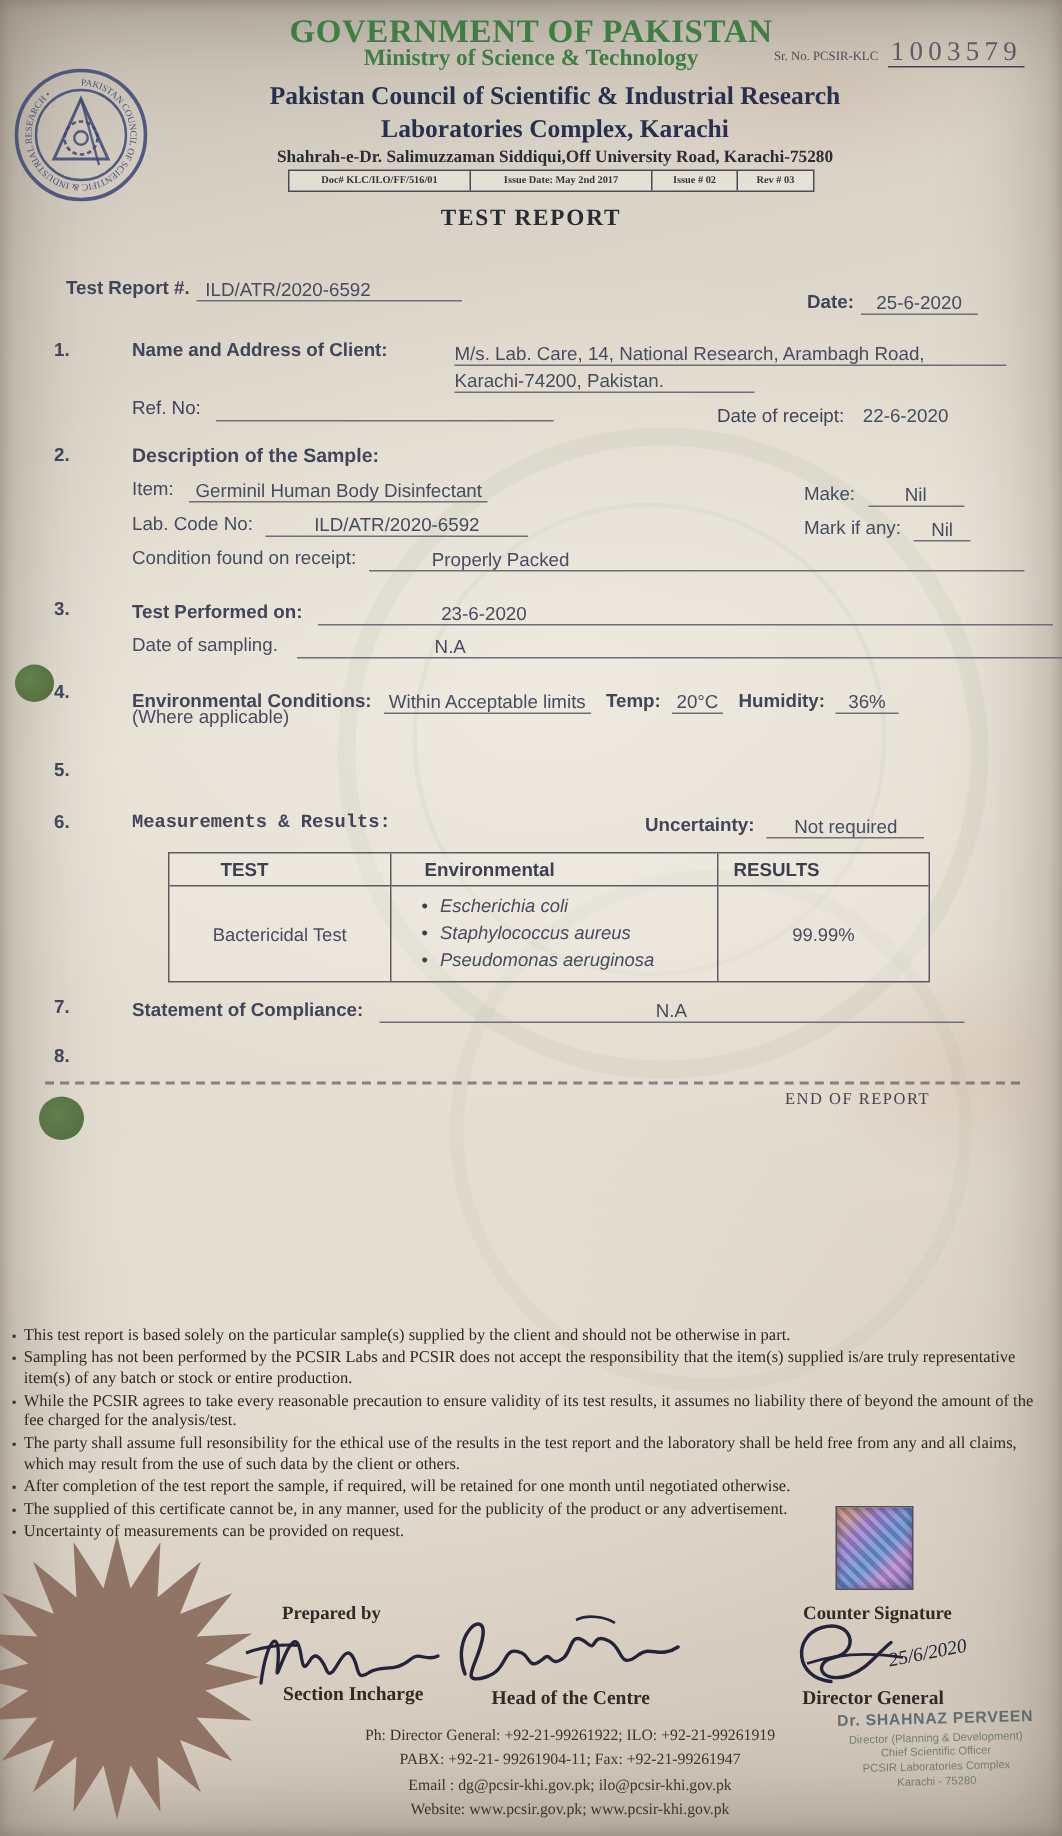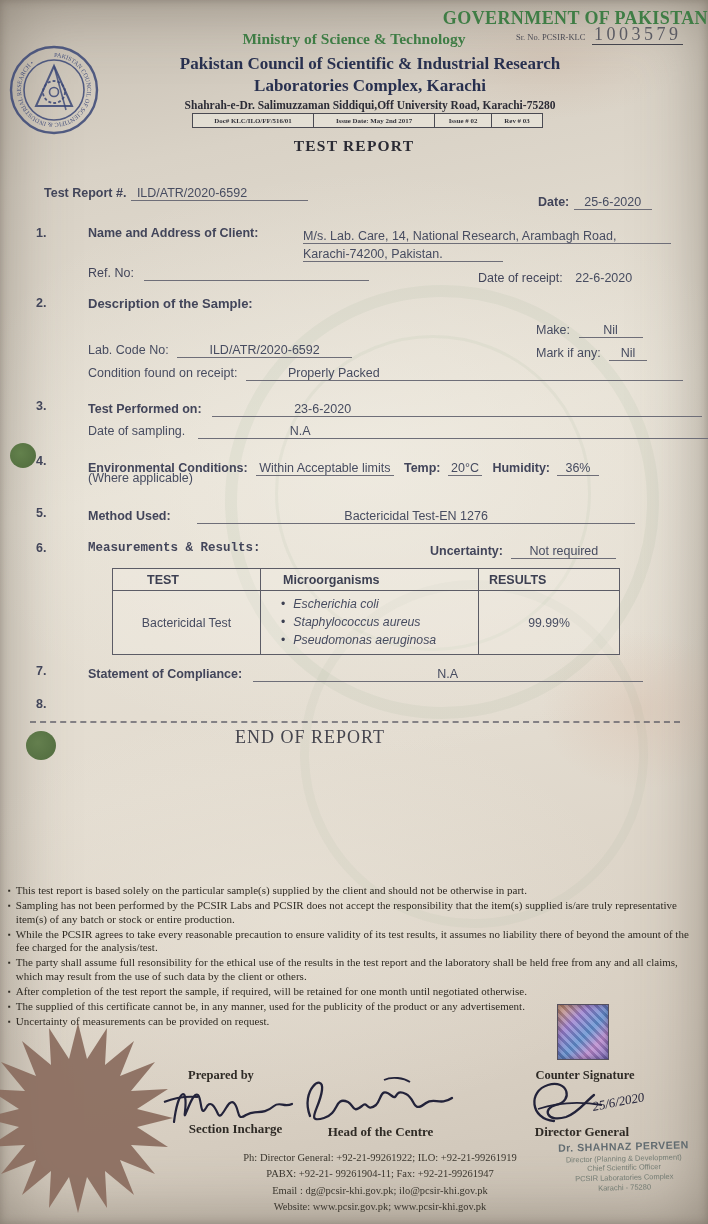--- a/index.html
+++ b/index.html
@@ -59,21 +59,21 @@
 
   <div class="abs stain" style="left:420px;top:0;width:260px;height:120px;background:radial-gradient(ellipse at center, rgba(196,166,146,.25), rgba(196,166,146,0) 70%);"></div>
   <div class="abs stain" style="left:540px;top:630px;width:200px;height:160px;background:radial-gradient(ellipse at center, rgba(205,160,135,.22), rgba(205,160,135,0) 70%);"></div>
   <div class="abs wring" style="left:225px;top:285px;width:410px;height:410px;border:12px solid rgba(120,150,120,.08);"></div>
   <div class="abs wring" style="left:275px;top:335px;width:310px;height:310px;border:3px solid rgba(120,150,120,.07);"></div>
   <div class="abs wring" style="left:300px;top:580px;width:330px;height:330px;border:9px solid rgba(125,145,118,.06);"></div>
 
   <div class="abs" style="left:10px;top:443px;width:26px;height:25px;border-radius:50%;background:radial-gradient(circle at 40% 40%, #63814c, #4f6a3c);"></div>
   <div class="abs" style="left:26px;top:731px;width:30px;height:29px;border-radius:50%;background:radial-gradient(circle at 40% 40%, #647f4e, #506b3e);"></div>
 
-  <div class="abs serif b green ctr" style="left:0;top:8px;width:708px;font-size:18px;letter-spacing:.4px;text-align:right;">GOVERNMENT OF PAKISTAN</div>
+  <div class="abs serif b green ctr" style="left:0;top:8px;width:708px;font-size:22px;letter-spacing:.4px;">GOVERNMENT OF PAKISTAN</div>
   <div class="abs serif b green ctr" style="left:0;top:30px;width:708px;font-size:15.5px;">Ministry of Science &amp; Technology</div>
 
   <div class="abs" style="left:516px;top:24px;white-space:nowrap;">
     <span class="serif" style="font-size:8.5px;color:#4c4c55;">Sr. No. PCSIR-KLC</span>
     <span class="serif" style="font-size:18px;color:#5b5b63;letter-spacing:3.5px;border-bottom:1.6px solid #45454e;padding:0 2px;margin-left:2px;">1003579</span>
   </div>
 
   <div class="abs" style="left:8px;top:44px;">
     <svg width="92" height="92" viewBox="0 0 92 92">
       <circle cx="46" cy="46" r="43" fill="none" stroke="#3a4776" stroke-width="2.4" opacity=".85"></circle>
@@ -123,20 +123,24 @@
     <span class="lbl" style="font-weight:normal;">Ref. No:</span>
     <span class="ul" style="width:225px;margin-left:6px;"></span>
   </div>
   <div class="abs row" style="left:478px;top:268px;">
     <span class="lbl" style="font-weight:normal;font-size:12.5px;">Date of receipt:</span>
     <span class="val" style="margin-left:8px;">22-6-2020</span>
   </div>
 
   <div class="abs num" style="left:36px;top:296px;">2.</div>
   <div class="abs lbl" style="left:88px;top:296px;font-size:13px;">Description of the Sample:</div>
+  <div class="abs row" style="left:88px;top:317px;">
+    <span class="val">Item:</span>
+    <span class="ul val" style="margin-left:6px;padding:0 4px;">Germinil Human Body Disinfectant</span>
+  </div>
   <div class="abs row" style="left:536px;top:320px;">
     <span class="val">Make:</span>
     <span class="ul val" style="width:64px;text-align:center;margin-left:4px;">Nil</span>
   </div>
   <div class="abs row" style="left:88px;top:340px;">
     <span class="val">Lab. Code No:</span>
     <span class="ul val" style="min-width:175px;text-align:center;margin-left:4px;">ILD/ATR/2020-6592</span>
   </div>
   <div class="abs row" style="left:536px;top:343px;">
     <span class="val">Mark if any:</span>
@@ -162,55 +166,51 @@
     <span class="lbl">Environmental Conditions:</span>
     <span class="ul val" style="margin-left:4px;padding:0 3px;">Within Acceptable limits</span>
     <span class="lbl" style="margin-left:6px;">Temp:</span>
     <span class="ul val" style="margin-left:3px;padding:0 3px;">20°C</span>
     <span class="lbl" style="margin-left:6px;">Humidity:</span>
     <span class="ul val" style="margin-left:3px;padding:0 8px;">36%</span>
   </div>
   <div class="abs val" style="left:88px;top:471px;">(Where applicable)</div>
 
   <div class="abs num" style="left:36px;top:506px;">5.</div>
-  <div class="abs row" style="left:88px;top:506px;">
-    <span class="lbl">Method Used:</span>
-    <span class="ul val" style="width:438px;text-align:center;margin-left:22px;">Bactericidal Test-EN 1276</span>
-  </div>
 
   <div class="abs num" style="left:36px;top:541px;">6.</div>
   <div class="abs lbl" style="left:88px;top:541px;font-family:Liberation Mono, monospace;">Measurements &amp; Results:</div>
   <div class="abs row" style="left:430px;top:541px;">
     <span class="lbl">Uncertainty:</span>
     <span class="ul val" style="min-width:105px;text-align:center;margin-left:4px;">Not required</span>
   </div>
 
   <div class="abs rtbl" style="left:112px;top:568px;width:506px;">
     <div class="hc vsep ctr" style="text-align:left;padding-left:34px;">TEST</div>
-    <div class="hc vsep" style="padding-left:22px;">Microorganisms</div>
+    <div class="hc vsep" style="padding-left:22px;">Environmental</div>
     <div class="hc">RESULTS</div>
     <div class="bc vsep" style="display:flex;align-items:center;justify-content:center;">Bactericidal Test</div>
     <div class="bc vsep" style="padding-left:20px;">
       <div class="mo">Escherichia coli</div>
       <div class="mo">Staphylococcus aureus</div>
       <div class="mo">Pseudomonas aeruginosa</div>
     </div>
     <div class="bc ctr" style="display:flex;align-items:center;justify-content:center;">99.99%</div>
   </div>
 
   <div class="abs num" style="left:36px;top:664px;">7.</div>
   <div class="abs row" style="left:88px;top:664px;">
     <span class="lbl">Statement of Compliance:</span>
     <span class="ul val" style="width:390px;text-align:center;margin-left:6px;">N.A</span>
   </div>
 
   <div class="abs num" style="left:36px;top:697px;">8.</div>
 
   <div class="abs" style="left:30px;top:721px;width:650px;border-top:2px dashed rgba(80,80,92,.65);"></div>
-  <div class="abs serif ctr" style="left:0;top:727px;width:620px;font-size:18px;letter-spacing:1px;color:#45454e;">END OF REPORT</div>
+  <div class="abs serif ctr" style="left:0;top:727px;width:620px;font-size:11px;letter-spacing:1px;color:#45454e;text-align:right;">END OF REPORT</div>
 
   <div class="abs" style="left:8px;top:884px;width:696px;">
     <div class="fnote">
         <span>This test report is based solely on the particular sample(s) supplied by the client and should not be otherwise in part.</span>
       </div>
     <div class="fnote">
         <span>Sampling has not been performed by the PCSIR Labs and PCSIR does not accept the responsibility that the item(s) supplied is/are truly representative item(s) of any batch or stock or entire production.</span>
       </div>
     <div class="fnote">
         <span>While the PCSIR agrees to take every reasonable precaution to ensure validity of its test results, it assumes no liability there of beyond the amount of the fee charged for the analysis/test.</span>

